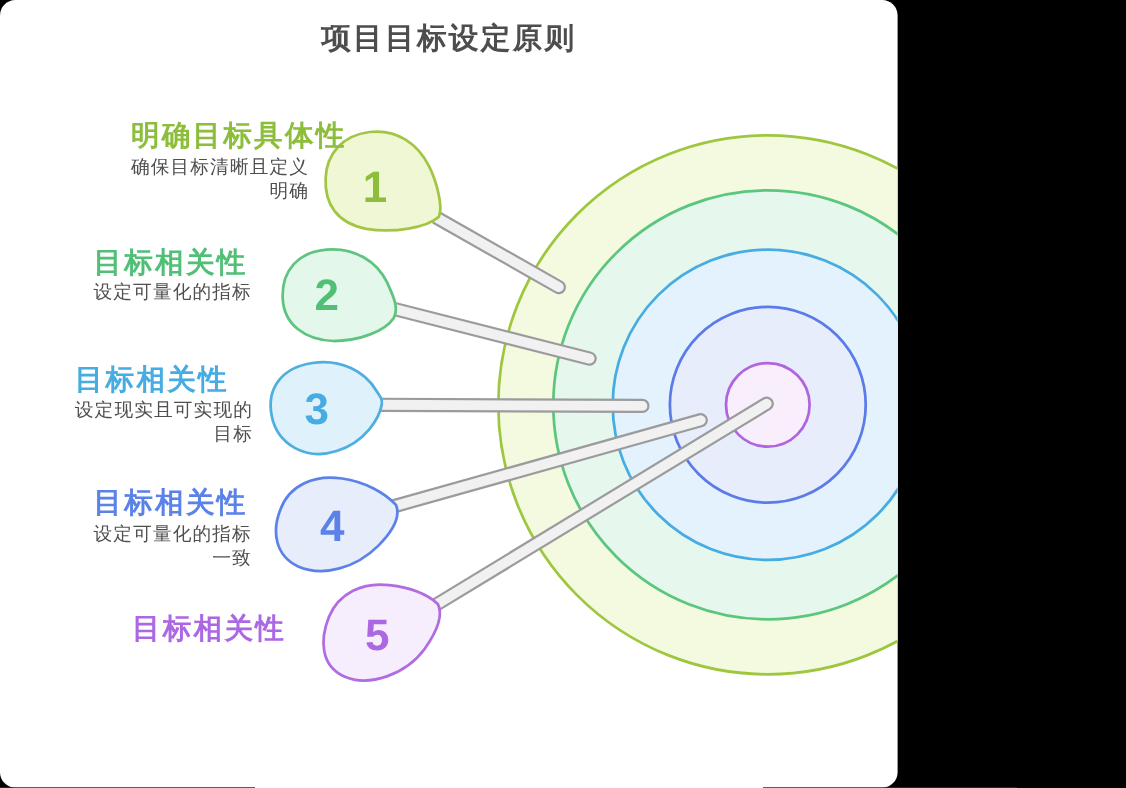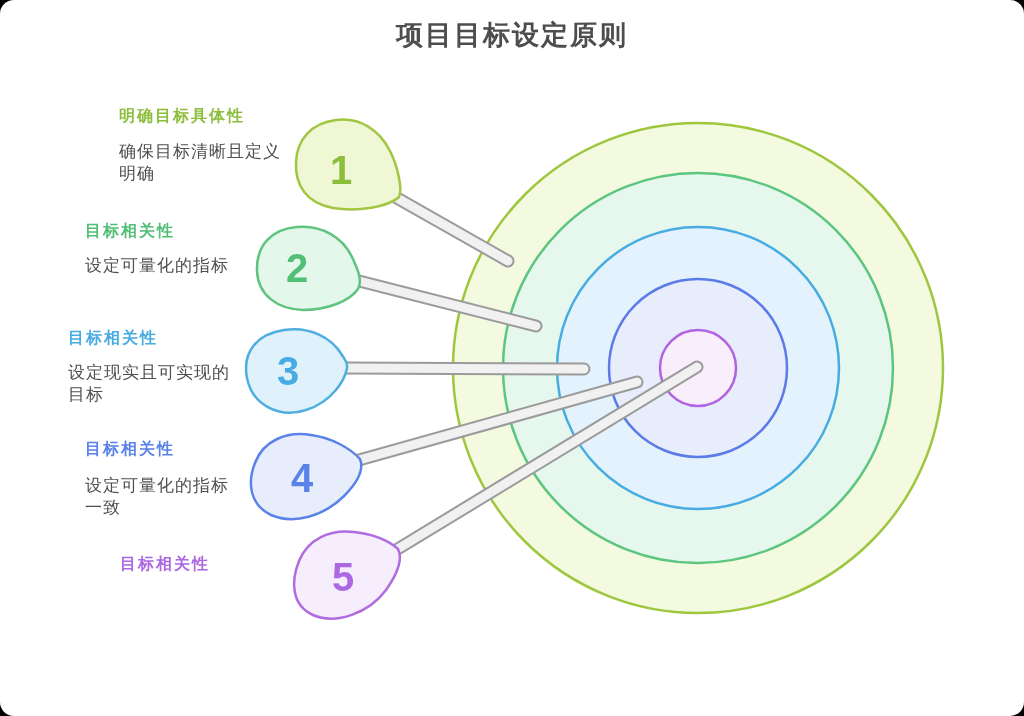--- a/index.html
+++ b/index.html
@@ -1,37 +1,37 @@
 <!DOCTYPE html>
 <html><head>
 <meta charset="utf-8">
 <style>
   html,body{margin:0;padding:0;background:#000;}
   .card{
     position:relative;
-    width:1024px;height:716px;
+    width:816px;height:716px;
     background:#ffffff;
     border-radius:14px;
     overflow:hidden;
     font-family:"Liberation Sans","DejaVu Sans",sans-serif;
   }
   .title{
     position:absolute;top:17px;left:0;width:100%;
     text-align:center;
     font-size:27px;font-weight:bold;color:#4D4D4D;
     letter-spacing:2px;
   }
   .diagram-svg{position:absolute;left:0;top:0;}
   .h{
-    position:absolute;font-size:16px;font-weight:bold;
+    position:absolute;font-size:26px;font-weight:bold;
     white-space:nowrap;letter-spacing:2px;
   }
   .d{
     position:absolute;font-size:17px;color:#4F4F4F;
-    line-height:22px;letter-spacing:1px;white-space:pre-line;
+    line-height:22px;letter-spacing:1px;white-space:pre-line;text-align:right;
   }
   .a1{color:#8CBE3C}.a2{color:#52BF77}.a3{color:#47ACE2}.a4{color:#5B82E8}.a5{color:#AC68E3}
   .i1h{left:119px;top:106px}.i1d{left:119px;top:141px}
   .i2h{left:85px;top:221px}.i2d{left:85px;top:255px}
   .i3h{left:68px;top:328px}.i3d{left:68px;top:362px}
   .i4h{left:85px;top:439px}.i4d{left:85px;top:475px}
   .i5h{left:120px;top:554px}.i5d{left:120px;top:590px}
   .num{font-family:"Liberation Sans","DejaVu Sans",sans-serif;font-weight:bold;font-size:40px;}
 </style>
 </head>

